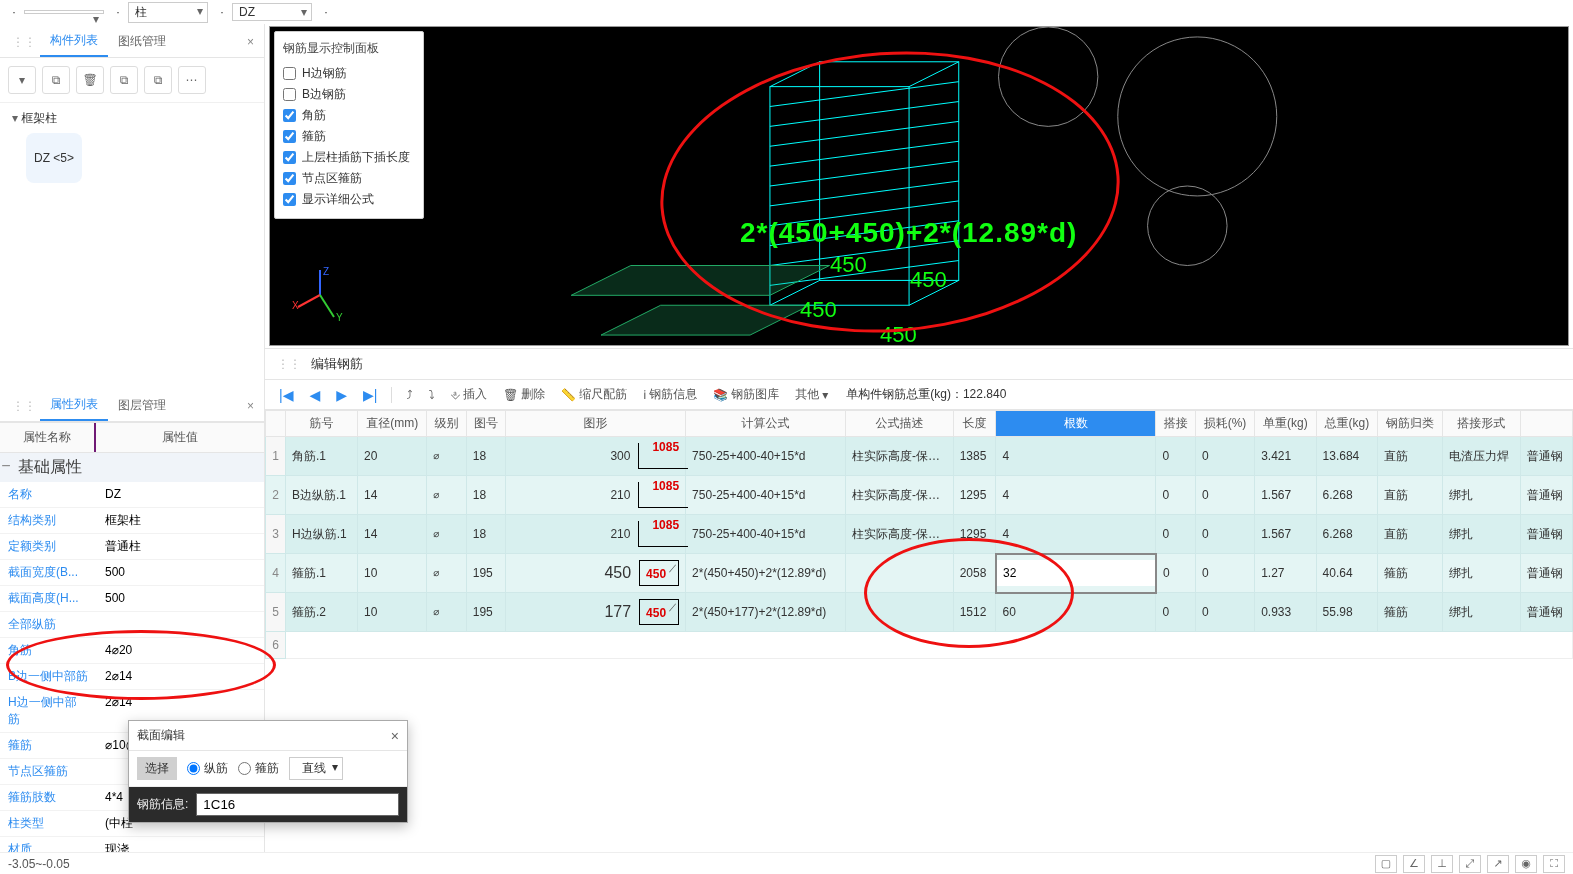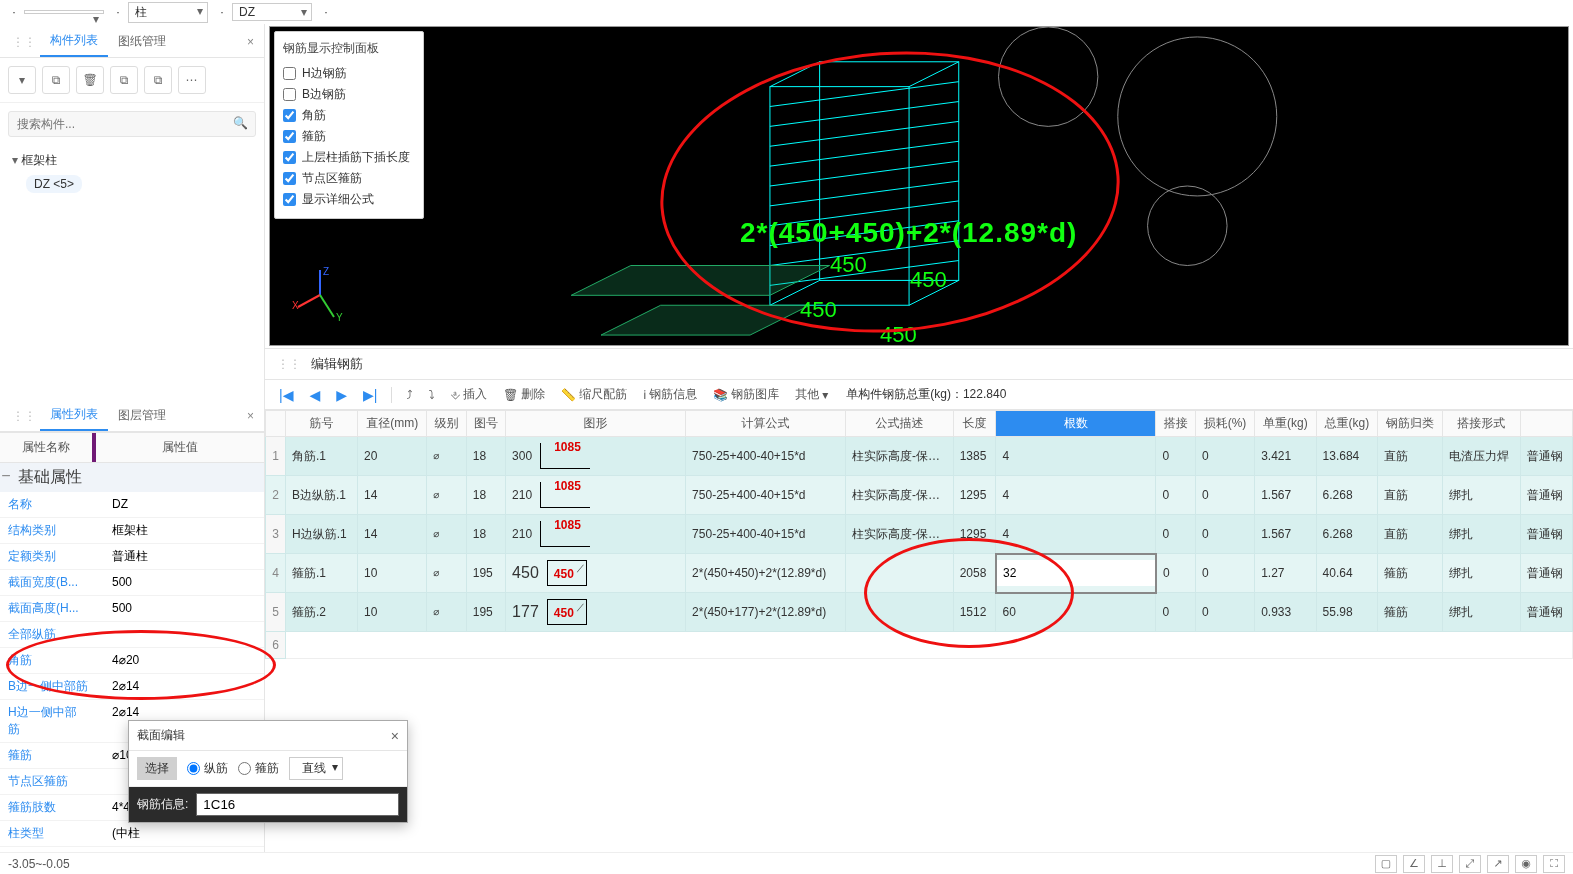--- a/index.html
+++ b/index.html
@@ -24,36 +24,36 @@
   .tool-btn { width:28px; height:28px; border:1px solid #ddd; border-radius:3px; display:flex; align-items:center; justify-content:center; cursor:pointer; color:#666; background:#fff;}
   .tool-btn.more{letter-spacing:1px;}
   
   .search-box { margin:8px; position:relative; }
   .search-box input { width:100%; padding:5px 28px 5px 8px; border:1px solid #e5e5e5; border-radius:3px; font-size:12px; background:#f7f7f7;}
   .search-box .icon { position:absolute; right:8px; top:5px; color:#bbb;}
   
   .tree { padding:4px 12px; font-size:12px;}
   .tree .node { padding:3px 0;}
   .tree .caret::before{content:"▾ "; color:#666;}
-  .tree .chip { display:inline-block; background:#eef5fd; padding:2px 8px; border-radius:8px; margin-left:14px; cursor:pointer;}
+  .tree .chip { display:inline-block; background:#eef5fd; padding:18px 8px; border-radius:8px; margin-left:14px; cursor:pointer;}
 
   
   .lower-tabs { margin-top: 200px; }
   
   
   .prop-header { display:flex; background:#fafafa; border-top:1px solid #e5e5e5; border-bottom:1px solid #e5e5e5;}
   .prop-header div { padding:6px 8px; font-weight:normal; color:#555;}
-  .prop-header .c1{width:96px; border-right:4px solid #701a75; text-align:center;}
+  .prop-header .c1{width:96px; border-right:2px solid #701a75; text-align:center;}
   .prop-header .c2{flex:1; text-align:center;}
   
   .prop-group { padding:4px 8px; background:#f0f4f9; color:#404040; font-size:16px; position:relative;}
   .prop-group::before{content:"−"; position:absolute; left:0; top:4px; width:12px; text-align:center; color:#888;}
   .prop-group span{margin-left:10px;}
   
-  .prop-row { display:flex; border-bottom:1px solid #f2f2f2;gap:7px; }
+  .prop-row { display:flex; border-bottom:1px solid #f2f2f2; }
   .prop-row .k { width:96px; padding:4px 8px; color:#2d8cf0; font-size:12px; }
   .prop-row .v { flex:1; padding:2px 4px; }
   .prop-row .v input { width:100%; border:1px solid transparent; padding:2px 4px; font-size:12px; background:#fff;}
   
   
   .hand-ellipse { position:absolute; border:3px solid #e11; border-radius:50%; pointer-events:none; }
   
   
   .right { display:flex; flex-direction:column; padding-top:24px;}
   .viewport { position:relative; height:320px; background:#000; margin:2px 4px; border:1px solid #999; overflow:hidden;}
@@ -80,21 +80,21 @@
   
   .grid-wrap { flex:1; overflow:auto; }
   table.grid { border-collapse:collapse; width:100%; font-size:12px;}
   table.grid th { background:#fafafa; border:1px solid #e5e5e5; padding:4px 6px; font-weight:normal; color:#555; white-space:nowrap;}
   table.grid th.hi { background:#2d8cf0; color:#fff;}
   table.grid td { border:1px solid #cfe8e8; padding:6px 6px; background:#d8f0ef; white-space:nowrap;}
   table.grid tr.alt td{ background:#e4f5f4;}
   table.grid td.idx{ background:#f7f7f7; text-align:center; width:20px; color:#888;}
   table.grid td.editcell { background:#fff; border:2px solid #888; padding:0;}
   table.grid td.editcell input{border:none; width:100%; padding:6px; font-size:12px; outline:none;}
-  .shape-cell { display:flex; align-items:center; gap:8px;}
+  .shape-cell { display:flex; align-items:center; gap:8px;justify-content:flex-end;}
   .rect-icon { width:40px; height:26px; border:1px solid #000; position:relative; display:inline-block;}
   .rect-icon .diag{position:absolute; right:2px; top:2px; font-size:10px;}
   .l-icon { width:50px; height:26px; border-left:1px solid #000; border-bottom:1px solid #000; display:inline-block;}
   .red-num{color:#d00; font-weight:bold;}
   .bar-sym{display:inline-block; position:relative;}
   .bar-sym::after{content:"⌀"; font-size:10px; position:relative; top:-1px;}
 
   
   .popup { position:absolute; left:128px; top:720px; width:280px; background:#fff; border:1px solid #aaa; box-shadow:0 4px 12px rgba(0,0,0,.25); z-index:20;}
   .popup .hdr{display:flex; align-items:center; padding:6px 8px; border-bottom:1px solid #e5e5e5; font-size:12px;}
@@ -134,24 +134,20 @@
       <span class="tab">图纸管理</span>
       <span class="close">×</span>
     </div>
     <div class="toolbar">
       <div class="tool-btn">▾</div>
       <div class="tool-btn">⧉</div>
       <div class="tool-btn">🗑</div>
       <div class="tool-btn">⧉</div>
       <div class="tool-btn">⧉</div>
       <div class="tool-btn more">⋯</div>
-    </div>
-    <div class="search-box">
-      <input placeholder="搜索构件..." style="">
-      <span class="icon">🔍</span>
     </div>
     <div class="tree">
       <div class="node caret">框架柱</div>
       <div class="node"><span class="chip">DZ &lt;5&gt;</span></div>
     </div>
 
     <div class="tabs lower-tabs">
       <span class="drag">⋮⋮</span>
       <span class="tab active">属性列表</span>
       <span class="tab">图层管理</span>

